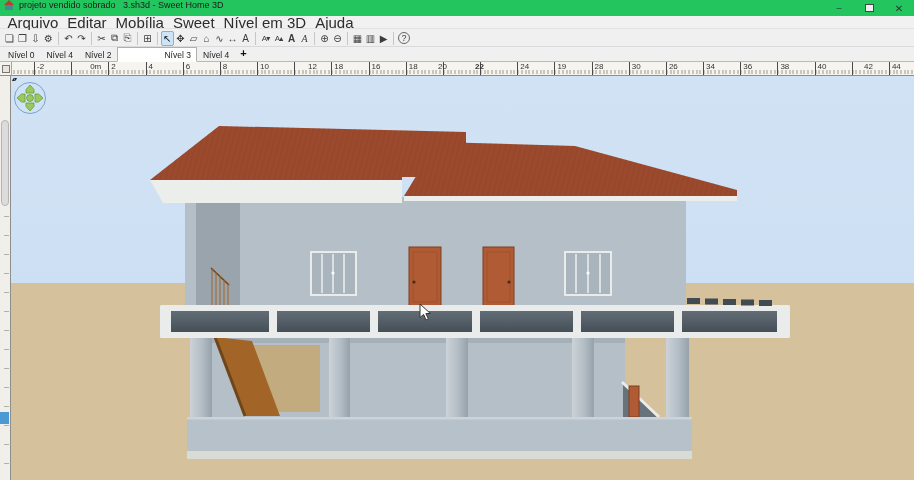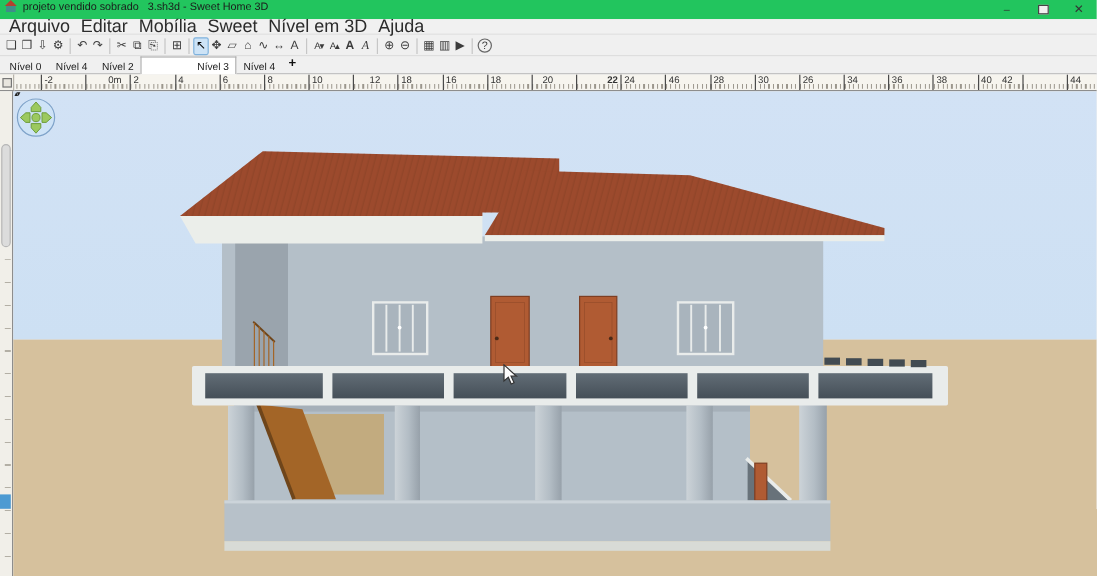--- a/index.html
+++ b/index.html
@@ -163,43 +163,43 @@
       <span class="ruler-label" style="left: 248.02px;">10</span>
       <div class="ruler-tick" style="left: 282.19px;"></div>
       <span class="ruler-label" style="left: 296px;">12</span>
       <div class="ruler-tick" style="left: 319.36px;"></div>
       <span class="ruler-label" style="left: 322.36px;">18</span>
       <div class="ruler-tick" style="left: 356.53px;"></div>
       <span class="ruler-label" style="left: 359.53px;">16</span>
       <div class="ruler-tick" style="left: 393.7px;"></div>
       <span class="ruler-label" style="left: 396.7px;">18</span>
       <div class="ruler-tick" style="left: 430.87px;"></div>
-      <span class="ruler-label" style="left: 440px;">20</span>
+      <span class="ruler-label" style="left: 426px;">20</span>
       <div class="ruler-tick" style="left: 468.04px;"></div>
-      <span class="ruler-label" style="left: 494px; font-weight: bold;">22</span>
+      <span class="ruler-label" style="left: 463px; font-weight: bold;">22</span>
       <div class="ruler-tick" style="left: 505.21px;"></div>
       <span class="ruler-label" style="left: 508.21px;">24</span>
       <div class="ruler-tick" style="left: 542.38px;"></div>
-      <span class="ruler-label" style="left: 545.38px;">46</span>
+      <span class="ruler-label" style="left: 545.38px;">19</span>
       <div class="ruler-tick" style="left: 579.55px;"></div>
       <span class="ruler-label" style="left: 582.55px;">28</span>
       <div class="ruler-tick" style="left: 616.72px;"></div>
       <span class="ruler-label" style="left: 619.72px;">30</span>
       <div class="ruler-tick" style="left: 653.89px;"></div>
       <span class="ruler-label" style="left: 656.89px;">26</span>
       <div class="ruler-tick" style="left: 691.06px;"></div>
       <span class="ruler-label" style="left: 694.06px;">34</span>
       <div class="ruler-tick" style="left: 728.23px;"></div>
       <span class="ruler-label" style="left: 731.23px; text-align: right;">36</span>
       <div class="ruler-tick" style="left: 765.4px;"></div>
       <span class="ruler-label" style="left: 768.4px;">38</span>
       <div class="ruler-tick" style="left: 802.57px;"></div>
       <span class="ruler-label" style="left: 805.57px;">40</span>
       <div class="ruler-tick" style="left: 839.74px;"></div>
-      <span class="ruler-label" style="left: 823px;">42</span>
+      <span class="ruler-label" style="left: 852px;">42</span>
       <div class="ruler-tick" style="left: 876.91px;"></div>
       <span class="ruler-label" style="left: 879.91px;">44</span>
     </div>
 
   <div id="left-strip">
     <div class="ticks"></div>
     <div id="strip-thumb"></div>
     <div id="strip-marker"></div>
   </div>
 

